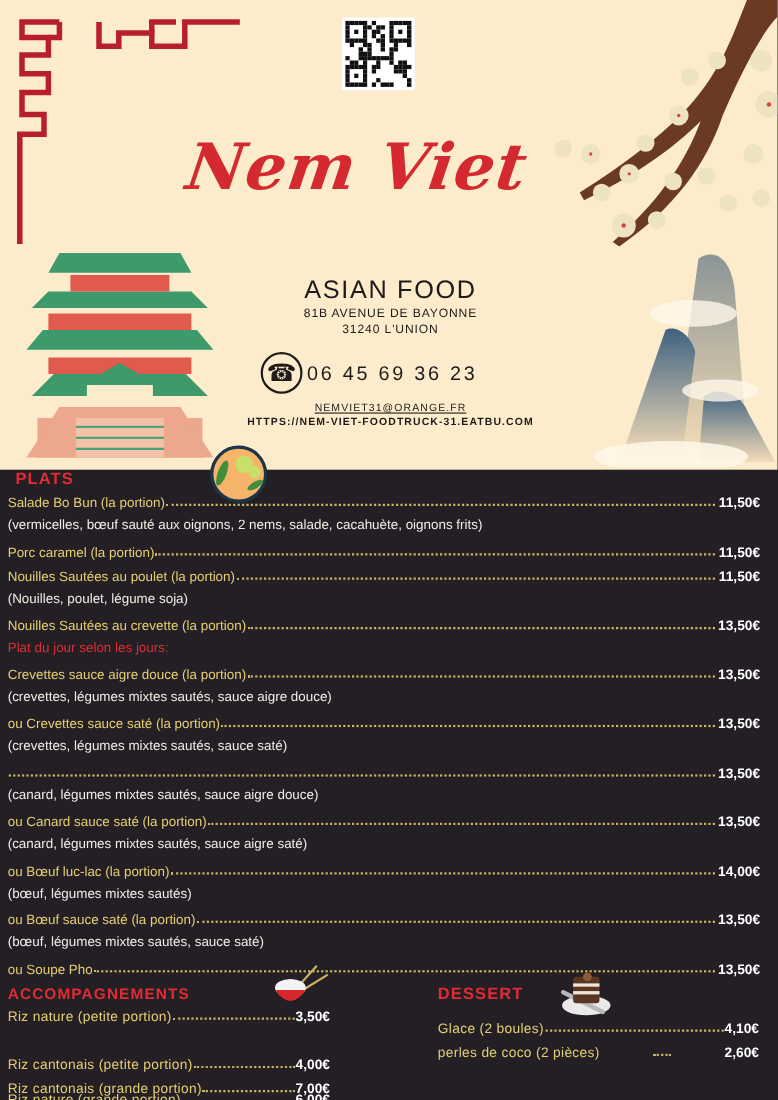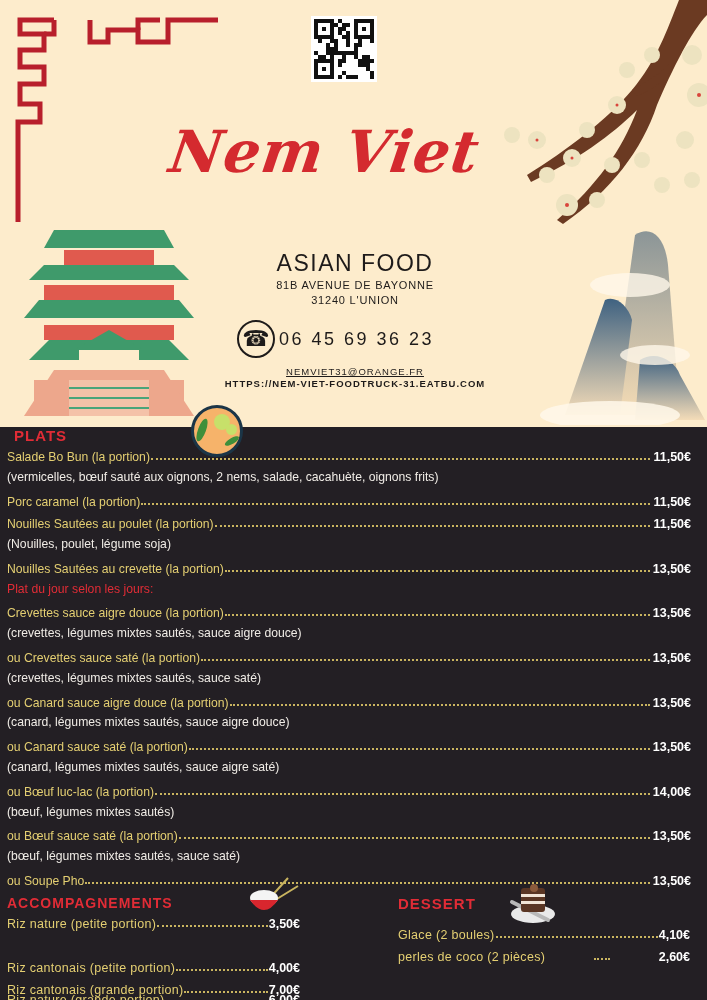--- a/index.html
+++ b/index.html
@@ -422,21 +422,20 @@
     <span class="price">13,50€</span>
 </div>
 <div class="desc" style="top:626px;">(crevettes, légumes mixtes sautés, sauce aigre douce)</div>
 <div class="row" style="top:647px;">
   <span class="name">ou Crevettes sauce saté (la portion)</span>
     <span class="dots"></span>
     <span class="price">13,50€</span>
 </div>
 <div class="desc" style="top:671px;">(crevettes, légumes mixtes sautés, sauce saté)</div>
 <div class="row" style="top:692px;">
-  <span class="name">ou Canard sauce aigre douce (la portion)</span>
     <span class="dots"></span>
     <span class="price">13,50€</span>
 </div>
 <div class="desc" style="top:715px;">(canard, légumes mixtes sautés, sauce aigre douce)</div>
 <div class="row" style="top:736px;">
   <span class="name">ou Canard sauce saté (la portion)</span>
     <span class="dots"></span>
     <span class="price">13,50€</span>
 </div>
 <div class="desc" style="top:760px;">(canard, légumes mixtes sautés, sauce aigre saté)</div>

